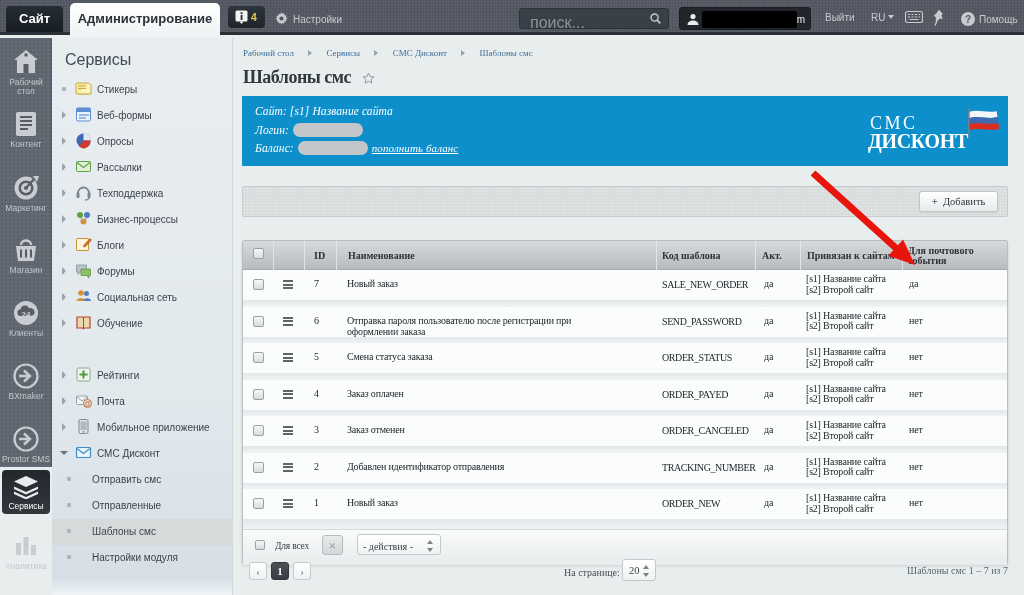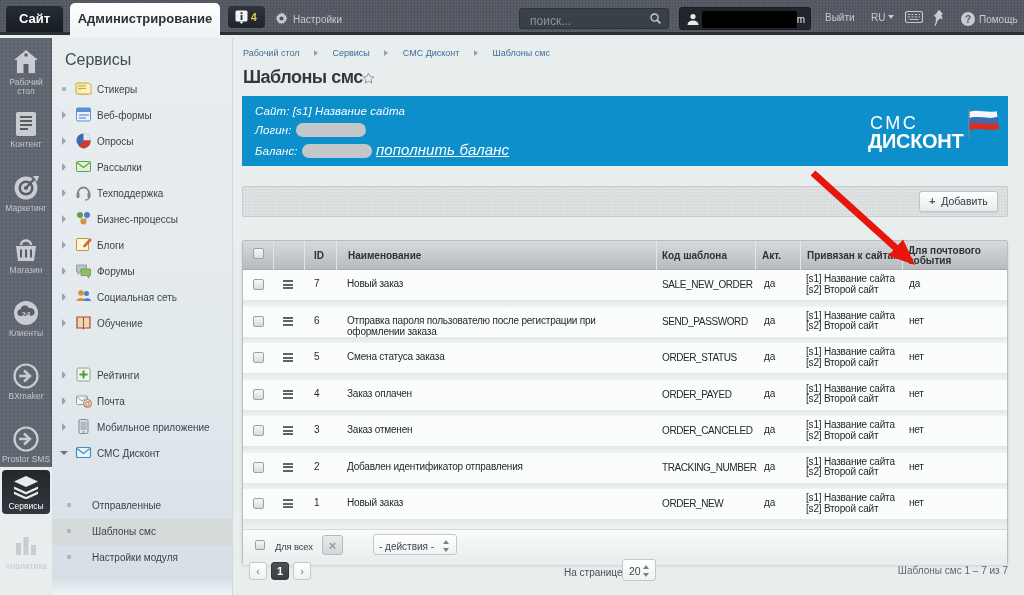--- a/index.html
+++ b/index.html
@@ -20,21 +20,21 @@
   color:#2b3138; font-size:13px; font-weight:bold; text-align:center; line-height:31px; }
 #notif { position:absolute; left:228px; top:6px; width:37px; height:22px;
   background:linear-gradient(#2e343b,#1f242a); border-radius:4px; color:#fff; }
 #notif .bubble { position:absolute; left:7px; top:4px; }
 #notif .cnt { position:absolute; left:23px; top:5px; font-size:10.5px; font-weight:bold; color:#e8c954; }
 .toptext { color:#c6cbd0; font-size:10px; }
 #settings { position:absolute; left:275px; top:12px; }
 #settings .gear { margin-right:5px; }
 #searchbox { position:absolute; left:519px; top:8px; width:150px; height:21px;
   background:#3a4047; border:1px solid #2d3238; border-radius:3px; }
-#searchbox .ph { position:absolute; left:10px; top:5px; font-size:12px; color:#8b9299; }
+#searchbox .ph { position:absolute; left:10px; top:5px; font-size:16px; color:#8b9299; }
 #searchbox svg { position:absolute; right:6px; top:3px; }
 #userbox { position:absolute; left:679px; top:7px; width:132px; height:23px;
   background:#22262b; border:1px solid #1a1e22; border-radius:3px; }
 #userbox .blob { position:absolute; left:22px; top:3px; width:95px; height:17px; background:#000; border-radius:2px; }
 #userbox .m { position:absolute; right:5px; top:6px; color:#e8eaec; font-size:10px; }
 #logout { position:absolute; left:825px; top:12px; }
 #lang { position:absolute; left:871px; top:12px; }
 #kbd { position:absolute; left:905px; top:10px; }
 #pin { position:absolute; left:933px; top:9px; }
 #help { position:absolute; left:961px; top:12px; white-space:nowrap; }
@@ -60,21 +60,21 @@
 .mitem .arrdown { position:absolute; left:8px; top:10px; width:0; height:0;
   border-top:4px solid #6d747a; border-left:4px solid transparent; border-right:4px solid transparent; }
 .mitem .bullet { position:absolute; left:10px; top:10px; width:4px; height:4px; background:#aeb4b8; border-radius:1px; }
 .mitem .txt { position:absolute; left:45px; top:7px; white-space:nowrap; }
 .mitem .ico { position:absolute; left:23px; top:3px; width:17px; height:17px; }
 .msub .bullet { left:15px; }
 .msub .txt { left:40px; }
 #msel { position:absolute; left:0; top:481px; width:181px; height:26px; background:#d5dadb; }
 
 
-#content { position:absolute; left:233px; top:38px; width:791px; height:557px; background:#e8edee; }
+#content { position:absolute; left:233px; top:38px; width:791px; height:557px; background:#e8edee;font-family:Liberation Serif, serif; }
 #crumbs { position:absolute; left:10px; top:10px; font-size:9px; color:#3e6d99; }
 #crumbs span.bsep { display:inline-block; margin:0 12px; width:0; height:0;
   border-left:4px solid #8fa3b0; border-top:3.5px solid transparent; border-bottom:3.5px solid transparent; vertical-align:0px; }
 #title { position:absolute; left:10px; top:29px; font-size:18px; font-weight:bold; color:#32383f; letter-spacing:-0.5px; }
 #star { position:absolute; left:129px; top:34px; }
 
 
 #banner { position:absolute; left:9px; top:58px; width:766px; height:70px; background:#0d8fcc; }
 #banner .ln { position:absolute; left:13px; color:#fff; font-size:11.5px; font-style:italic; letter-spacing:0.1px; }
 #banner .pill { display:inline-block; width:70px; height:14px; background:#c4c7c9; border-radius:7px; vertical-align:-3px; margin-left:1px; }
@@ -111,21 +111,21 @@
 .ham:before { content:""; display:block; margin-top:1.5px; height:2px; background:#5e656b; }
 #gfoot { position:absolute; left:0; top:288px; width:764px; height:36px;
   background:linear-gradient(#fafbfb,#e8ecec); border-top:1px solid #d4d9da; border-radius:0 0 2px 2px; }
 
 
 #xbtn { position:absolute; left:79px; top:5px; width:21px; height:20px;
   background:linear-gradient(#e9eced,#d2d6d7); border:1px solid #b6bcbe; border-radius:3px;
   color:#969da2; font-size:13px; font-weight:bold; text-align:center; line-height:19px; }
 #actsel { position:absolute; left:114px; top:4px; width:84px; height:21px;
   background:linear-gradient(#ffffff,#f0f3f3); border:1px solid #c3c9cb; border-radius:3px;
-  font-size:10px; color:#3f464c;margin-left:16px; }
+  font-size:10px; color:#3f464c; }
 #actsel .t { position:absolute; left:5px; top:6px; }
 .updown { position:absolute; right:6px; top:5px; width:7px; height:12px; }
 .updown:before { content:""; position:absolute; top:0; left:0; width:0; height:0;
   border-bottom:4px solid #7b8287; border-left:3.5px solid transparent; border-right:3.5px solid transparent; }
 .updown:after { content:""; position:absolute; bottom:0; left:0; width:0; height:0;
   border-top:4px solid #7b8287; border-left:3.5px solid transparent; border-right:3.5px solid transparent; }
 
 
 .pbtn { position:absolute; top:524px; width:18px; height:18px;
   background:linear-gradient(#ffffff,#eef1f2); border:1px solid #c3c9cb; border-radius:3px;
@@ -386,20 +386,24 @@
     <div class="txt">Мобильное приложение</div>
     </div>
   <div class="mitem" style="top:403px">
       <div class="arrdown"></div>
     <svg class="ico" viewBox="0 0 17 17">
         <rect x="1.5" y="3.5" width="14" height="10" rx="1" fill="#eaf3fa" stroke="#3f8ec6" stroke-width="1.2"></rect>
         <path d="M2 4.5 L8.5 9.5 L15 4.5" fill="none" stroke="#3f8ec6" stroke-width="1.2"></path>
       </svg>
     <div class="txt">СМС Дисконт</div>
     </div>
+  <div class="mitem msub" style="top:429px">
+      <div class="bullet"></div>
+      <div class="txt">Отправить смс</div>
+    </div>
   <div class="mitem msub" style="top:455px">
       <div class="bullet"></div>
       <div class="txt">Отправленные</div>
     </div>
   <div class="mitem msub" style="top:481px">
       <div class="bullet"></div>
       <div class="txt">Шаблоны смс</div>
     </div>
   <div class="mitem msub" style="top:507px">
       <div class="bullet"></div>
@@ -410,21 +414,21 @@
 <div id="content">
   <div id="crumbs">Рабочий стол <span class="bsep"></span> Сервисы <span class="bsep"></span> СМС Дисконт <span class="bsep"></span> Шаблоны смс</div>
   <div id="title">Шаблоны смс</div>
   <svg id="star" width="13" height="13" viewBox="0 0 17 17">
       <path d="M8.5 1.5l2.1 4.4 4.8.6-3.5 3.3.9 4.7-4.3-2.3-4.3 2.3.9-4.7L1.6 6.5l4.8-.6z" fill="none" stroke="#8e979e" stroke-width="1.3"></path>
     </svg>
 
   <div id="banner">
     <div class="ln" style="top:9px">Сайт: [s1] Название сайта</div>
     <div class="ln" style="top:27px">Логин: <span class="pill"></span></div>
-    <div class="ln" style="top:45px">Баланс: <span class="pill"></span><a href="#" style="font-style:italic;font-size:15px;margin-left:4px">пополнить баланс</a></div>
+    <div class="ln" style="top:45px">Баланс: <span class="pill"></span><a href="#" style="font-style:italic;font-size:11px;margin-left:4px">пополнить баланс</a></div>
     <div id="logo-cmc">СМС</div>
     <div id="logo-disc">ДИСКОНТ</div>
     <svg id="flagwrap" width="34" height="32" viewBox="0 0 40 38">
       <line x1="2" y1="1.5" x2="2" y2="36.5" stroke="#7a8288" stroke-width="1.6"></line>
       <path d="M3 5.5 C13 2.5,23 7.5,35 5 L36 12 C24 15,14 10,3 13 Z" fill="#f4f6f8"></path>
       <path d="M3 13 C14 10,24 15,36 12 L37 19 C25 22,15 17,3 20 Z" fill="#3f69b0"></path>
       <path d="M3 20 C15 17,25 22,37 19 L38 26 C26 29,16 24,3 27 Z" fill="#da2c20"></path>
     </svg>
   </div>
 

